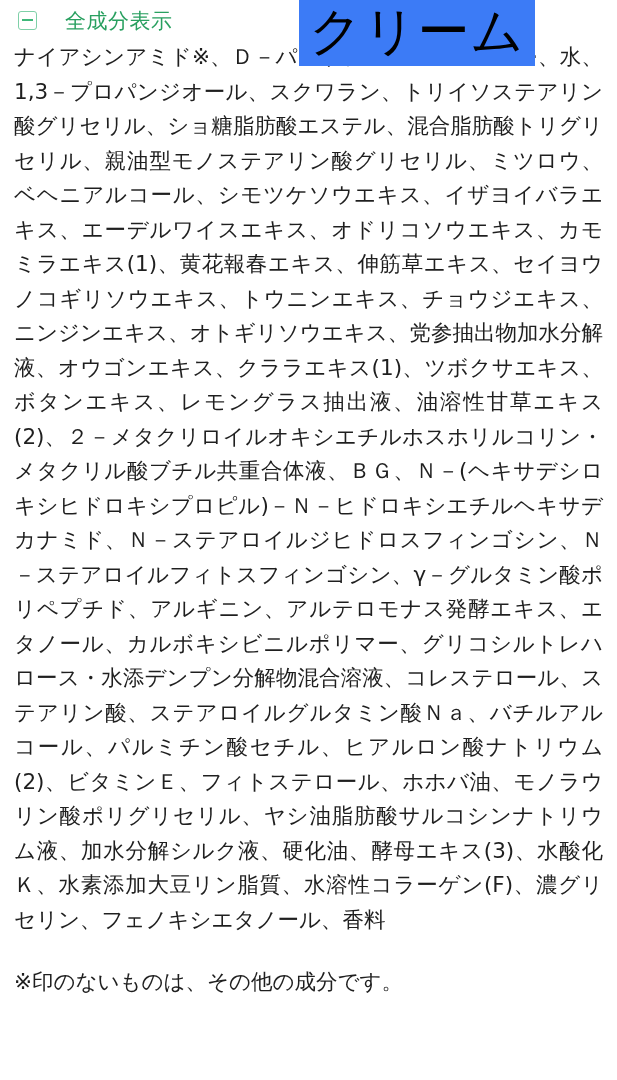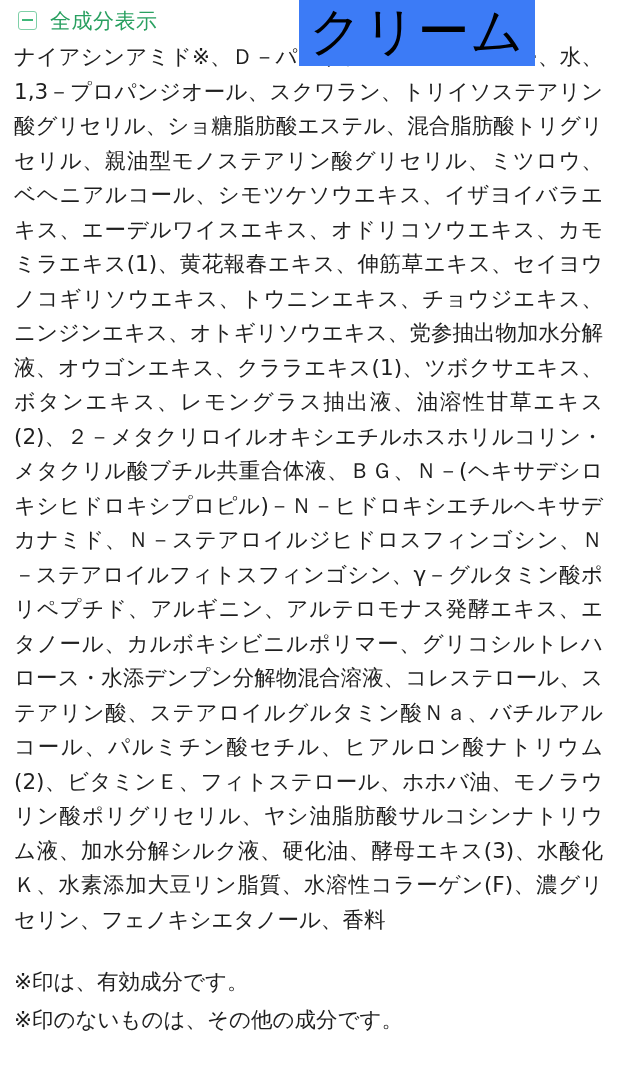--- a/index.html
+++ b/index.html
@@ -43,21 +43,21 @@
     background: #ffffff;
     flex: none;
   }
   .toggle-box .bar {
     width: 11px;
     height: 2px;
     background: #3fb87a;
     display: block;
   }
   .header-title {
-    margin-left: 13px;
+    margin-left: 28px;
     font-size: 21px;
     color: #29a060;
     letter-spacing: 0.5px;
     line-height: 1;
     white-space: nowrap;
   }
 
   
   .overlay-label {
     position: absolute;
@@ -118,18 +118,17 @@
       <span class="bar"></span>
     </span>
     <span class="header-title">全成分表示</span>
   </div>
 
   <div class="overlay-label">クリーム</div>
 
   <div class="ingredients">ナイアシンアミド※、Ｄ－パントテニルアルコール※、水、1,3－プロパンジオール、スクワラン、トリイソステアリン酸グリセリル、ショ糖脂肪酸エステル、混合脂肪酸トリグリセリル、親油型モノステアリン酸グリセリル、ミツロウ、ベヘニアルコール、シモツケソウエキス、イザヨイバラエキス、エーデルワイスエキス、オドリコソウエキス、カモミラエキス(1)、黄花報春エキス、伸筋草エキス、セイヨウノコギリソウエキス、トウニンエキス、チョウジエキス、ニンジンエキス、オトギリソウエキス、党参抽出物加水分解液、オウゴンエキス、クララエキス(1)、ツボクサエキス、ボタンエキス、レモングラス抽出液、油溶性甘草エキス(2)、２－メタクリロイルオキシエチルホスホリルコリン・メタクリル酸ブチル共重合体液、ＢＧ、Ｎ－(ヘキサデシロキシヒドロキシプロピル)－Ｎ－ヒドロキシエチルヘキサデカナミド、Ｎ－ステアロイルジヒドロスフィンゴシン、Ｎ－ステアロイルフィトスフィンゴシン、γ－グルタミン酸ポリペプチド、アルギニン、アルテロモナス発酵エキス、エタノール、カルボキシビニルポリマー、グリコシルトレハロース・水添デンプン分解物混合溶液、コレステロール、ステアリン酸、ステアロイルグルタミン酸Ｎａ、バチルアルコール、パルミチン酸セチル、ヒアルロン酸ナトリウム(2)、ビタミンＥ、フィトステロール、ホホバ油、モノラウリン酸ポリグリセリル、ヤシ油脂肪酸サルコシンナトリウム液、加水分解シルク液、硬化油、酵母エキス(3)、水酸化Ｋ、水素添加大豆リン脂質、水溶性コラーゲン(F)、濃グリセリン、フェノキシエタノール、香料</div>
 
   <div class="notes">
-    <div>※印は、有効成分です。</div>
     <div>※印のないものは、その他の成分です。</div>
   </div>
 
   <div class="bottom-rule"></div>
 </div>
 
 </body></html>

